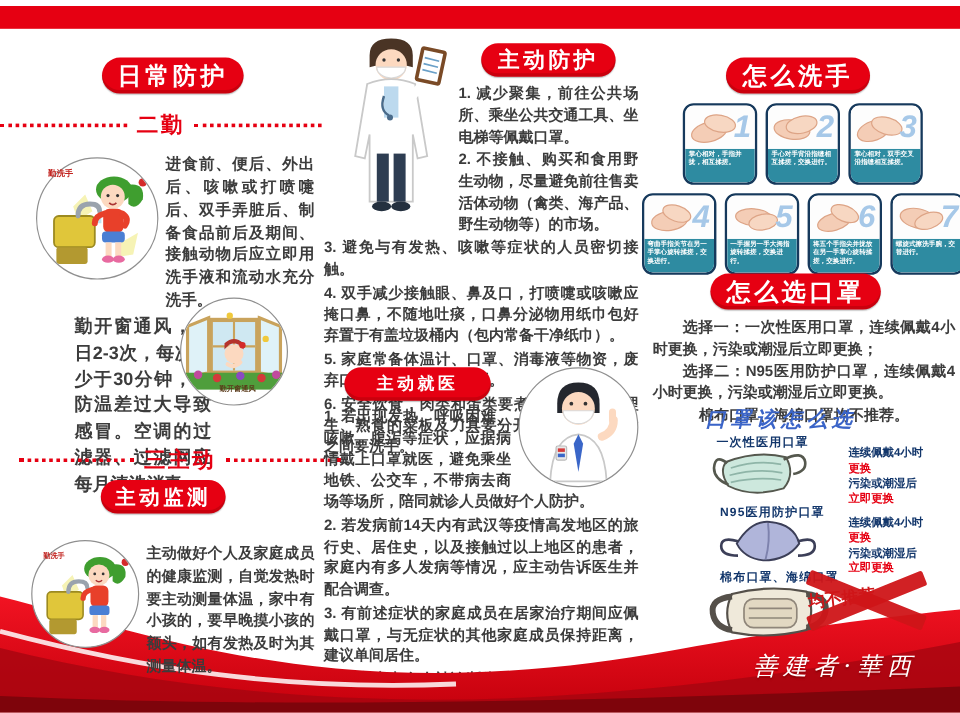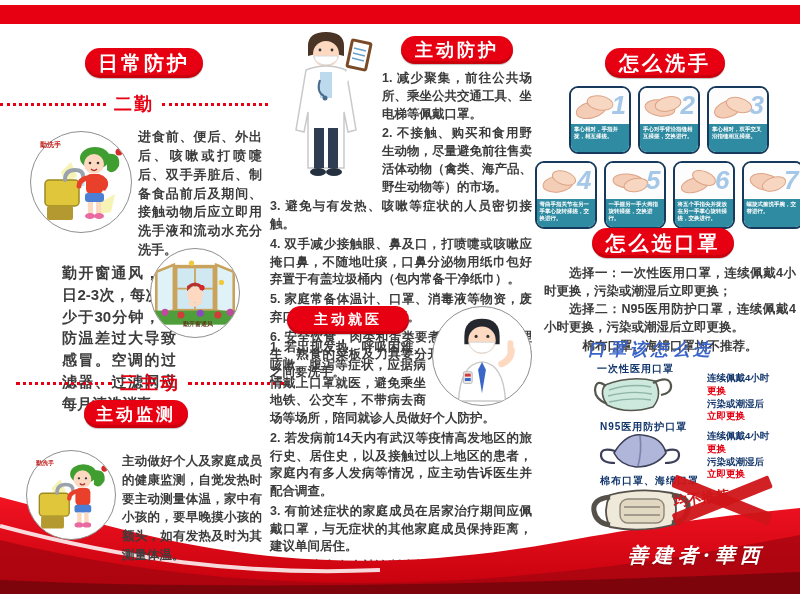--- a/index.html
+++ b/index.html
@@ -30,21 +30,21 @@
          overflow:hidden;position:relative;display:flex;flex-direction:column;}
   .wcard .wtop{height:36px;position:relative;background:#fdfdfd;}
   .wcard .wnum{position:absolute;right:3px;top:2px;font-size:26px;line-height:30px;font-weight:bold;
                color:#a6c8e8;font-style:italic;}
   .wcard .wcap{flex:1;background:#2e8ba1;color:#fff;font-size:5.5px;line-height:1.3;
                padding:2px 3px;font-weight:bold;text-align:left;}
   
   .mask-lbl{font-size:10px;font-weight:bold;color:#12366b;letter-spacing:1px;}
   .mask-side{font-size:9.5px;font-weight:bold;color:#12366b;line-height:1.35;}
   .mask-side .red{color:#e60012;}
-  .signature{color:#ffffff;font-family:"DejaVu Serif",serif;font-style:italic;font-weight:bold;
+  .signature{color:#ffffff;font-family:"DejaVu Serif",serif;font-style:italic;font-weight:normal;
              font-size:20px;letter-spacing:5px;text-shadow:0 1px 1px rgba(120,0,0,.6);}
 </style>
 </head>
 <body>
 
 <div class="canvas">
 
   <div class="abs topbar"></div>
 
   <div class="abs divider" style="left:0;top:92px;width:268px;">

